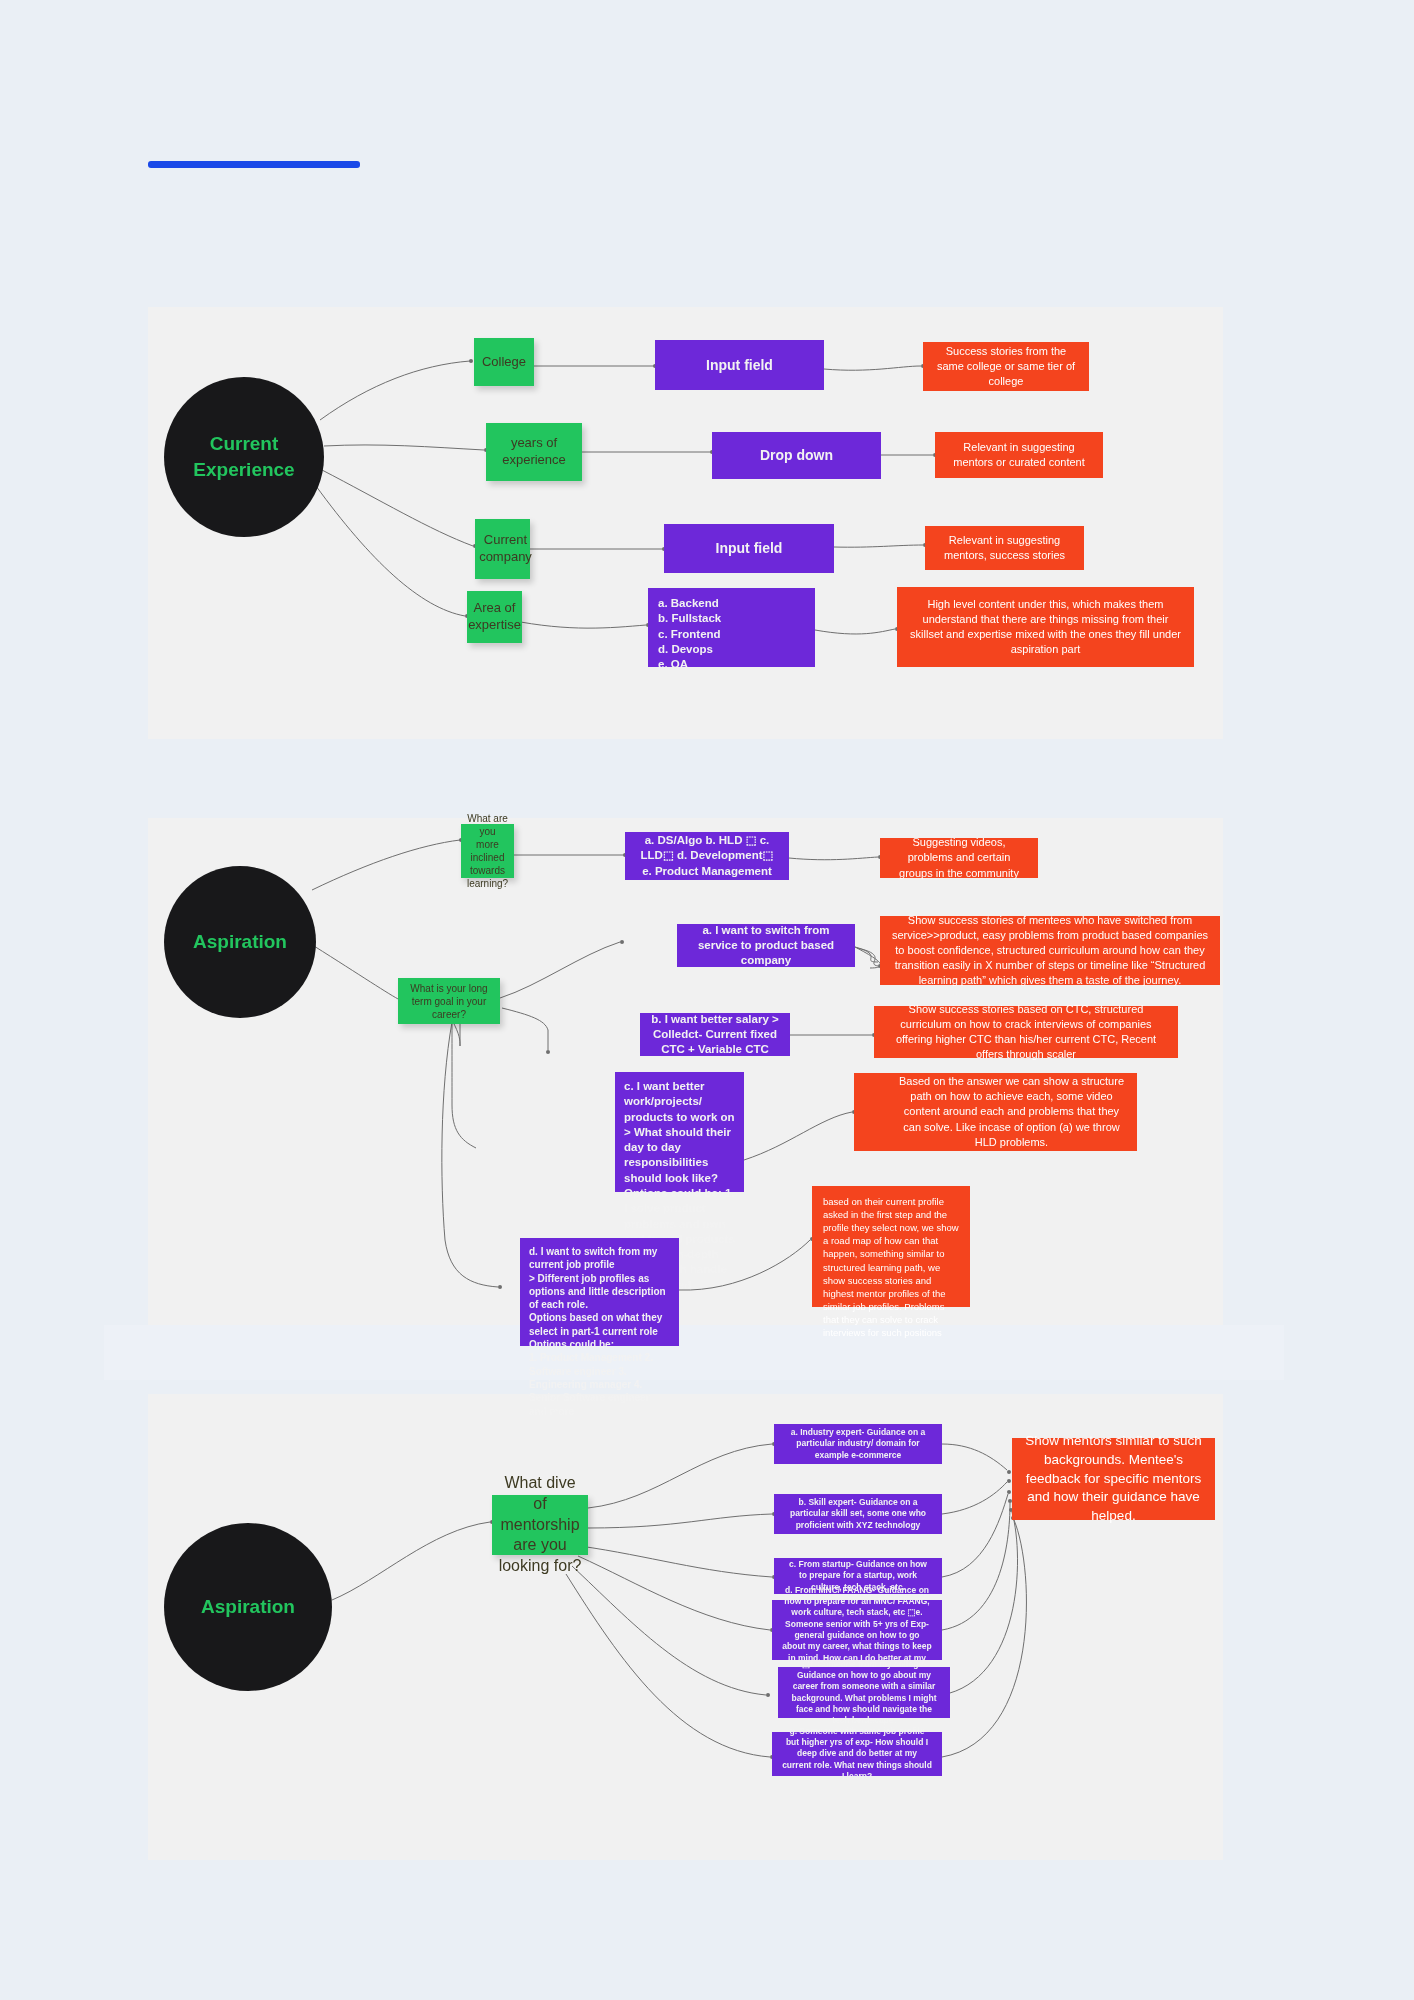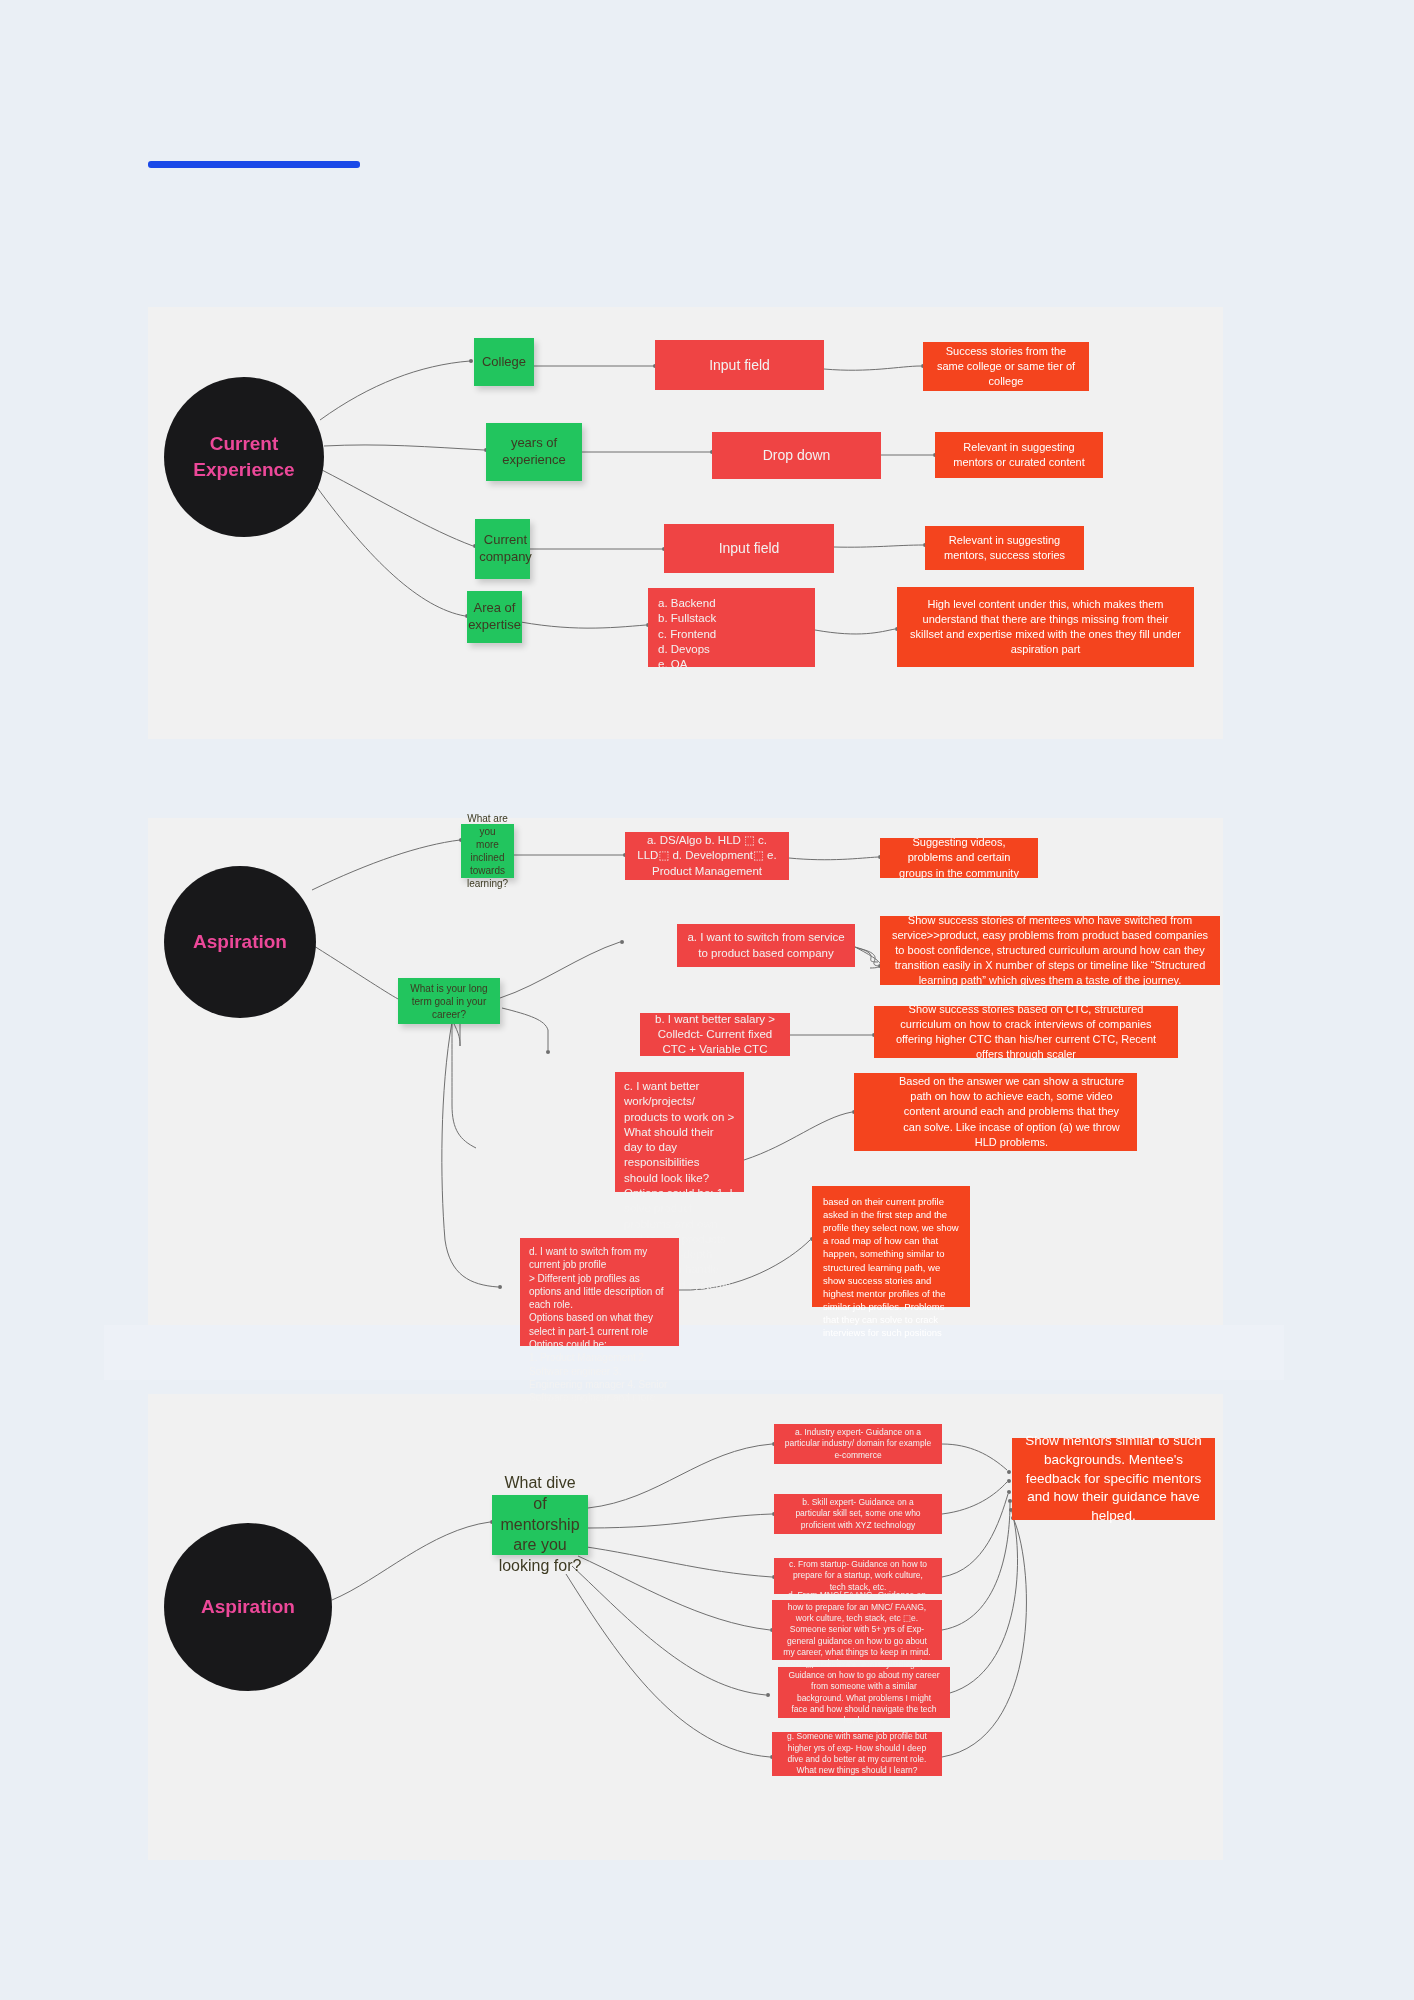--- a/index.html
+++ b/index.html
@@ -38,21 +38,21 @@
   #panel-2 { left:148px;  top:818px;  width:1075px; height:543px; }
   #panel-2b{ left:104px;  top:1325px; width:1180px; height:55px; background:#edf1f7; }
   #panel-3 { left:148px;  top:1394px; width:1075px; height:466px; }
 
   
   .node { position:absolute; }
 
   .circle {
     border-radius:50%;
     background:#18181a;
-    color:#ec4899;
+    color:#22c55e;
     display:flex; align-items:center; justify-content:center;
     text-align:center;
     font-weight:bold;
     font-size:19px;
     line-height:1.35;
     z-index:5;
   }
 
   .sticky {
     background:#22c55e;
@@ -62,27 +62,28 @@
     box-shadow:3px 4px 6px rgba(0,0,0,.17);
     padding:4px 6px;
     line-height:1.3;
     z-index:4;
   }
   .sticky.sm { font-size:10px; }
   .sticky.md { font-size:13px; }
   .sticky.lg { font-size:16px; }
 
   .blackbox {
-    background:#ef4444;
+    background:#6d28d9;
     color:#f2f2f2;
     display:flex; align-items:center; justify-content:center;
     text-align:center;
     padding:6px 10px;
     line-height:1.33;
     z-index:4;
+    font-weight:bold;
   }
   .blackbox.left { text-align:left; justify-content:flex-start; align-items:flex-start; }
   .blackbox.xs { font-size:8.5px; }
   .blackbox.sm { font-size:10px; }
   .blackbox.md { font-size:11.5px; }
   .blackbox.lg { font-size:14px; }
 
   .redbox {
     background:#f4441e;
     color:#fff;

